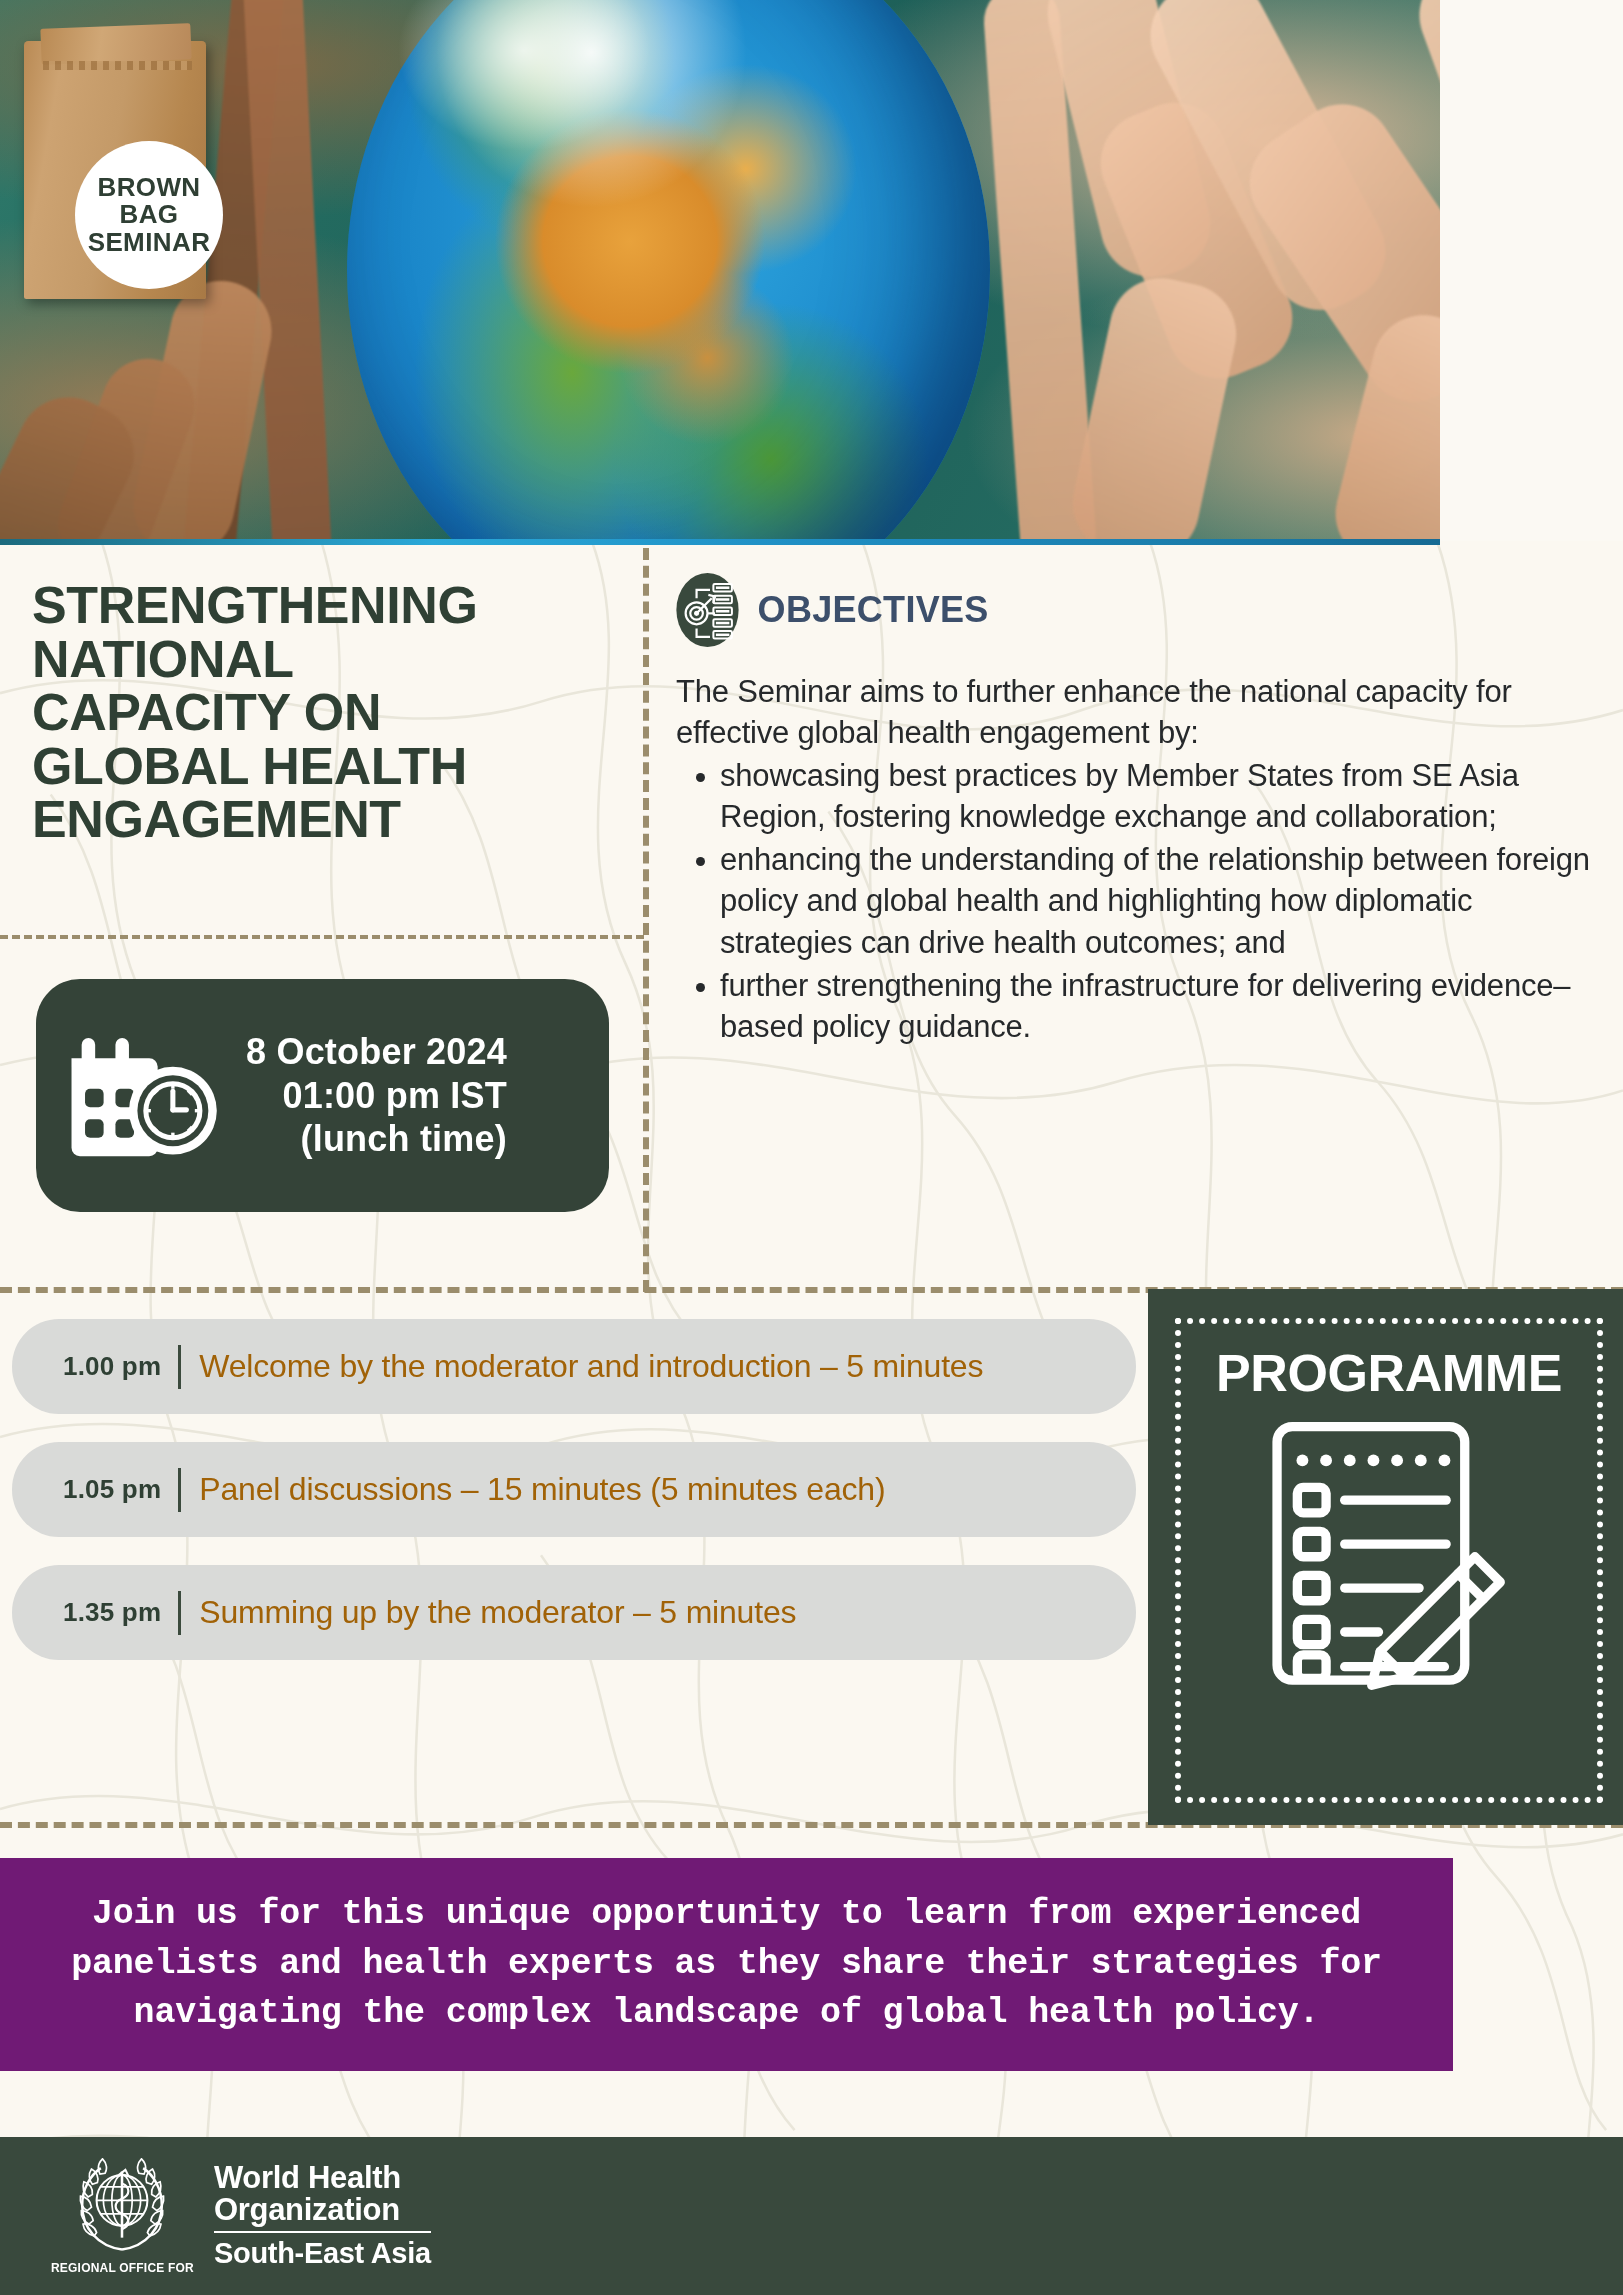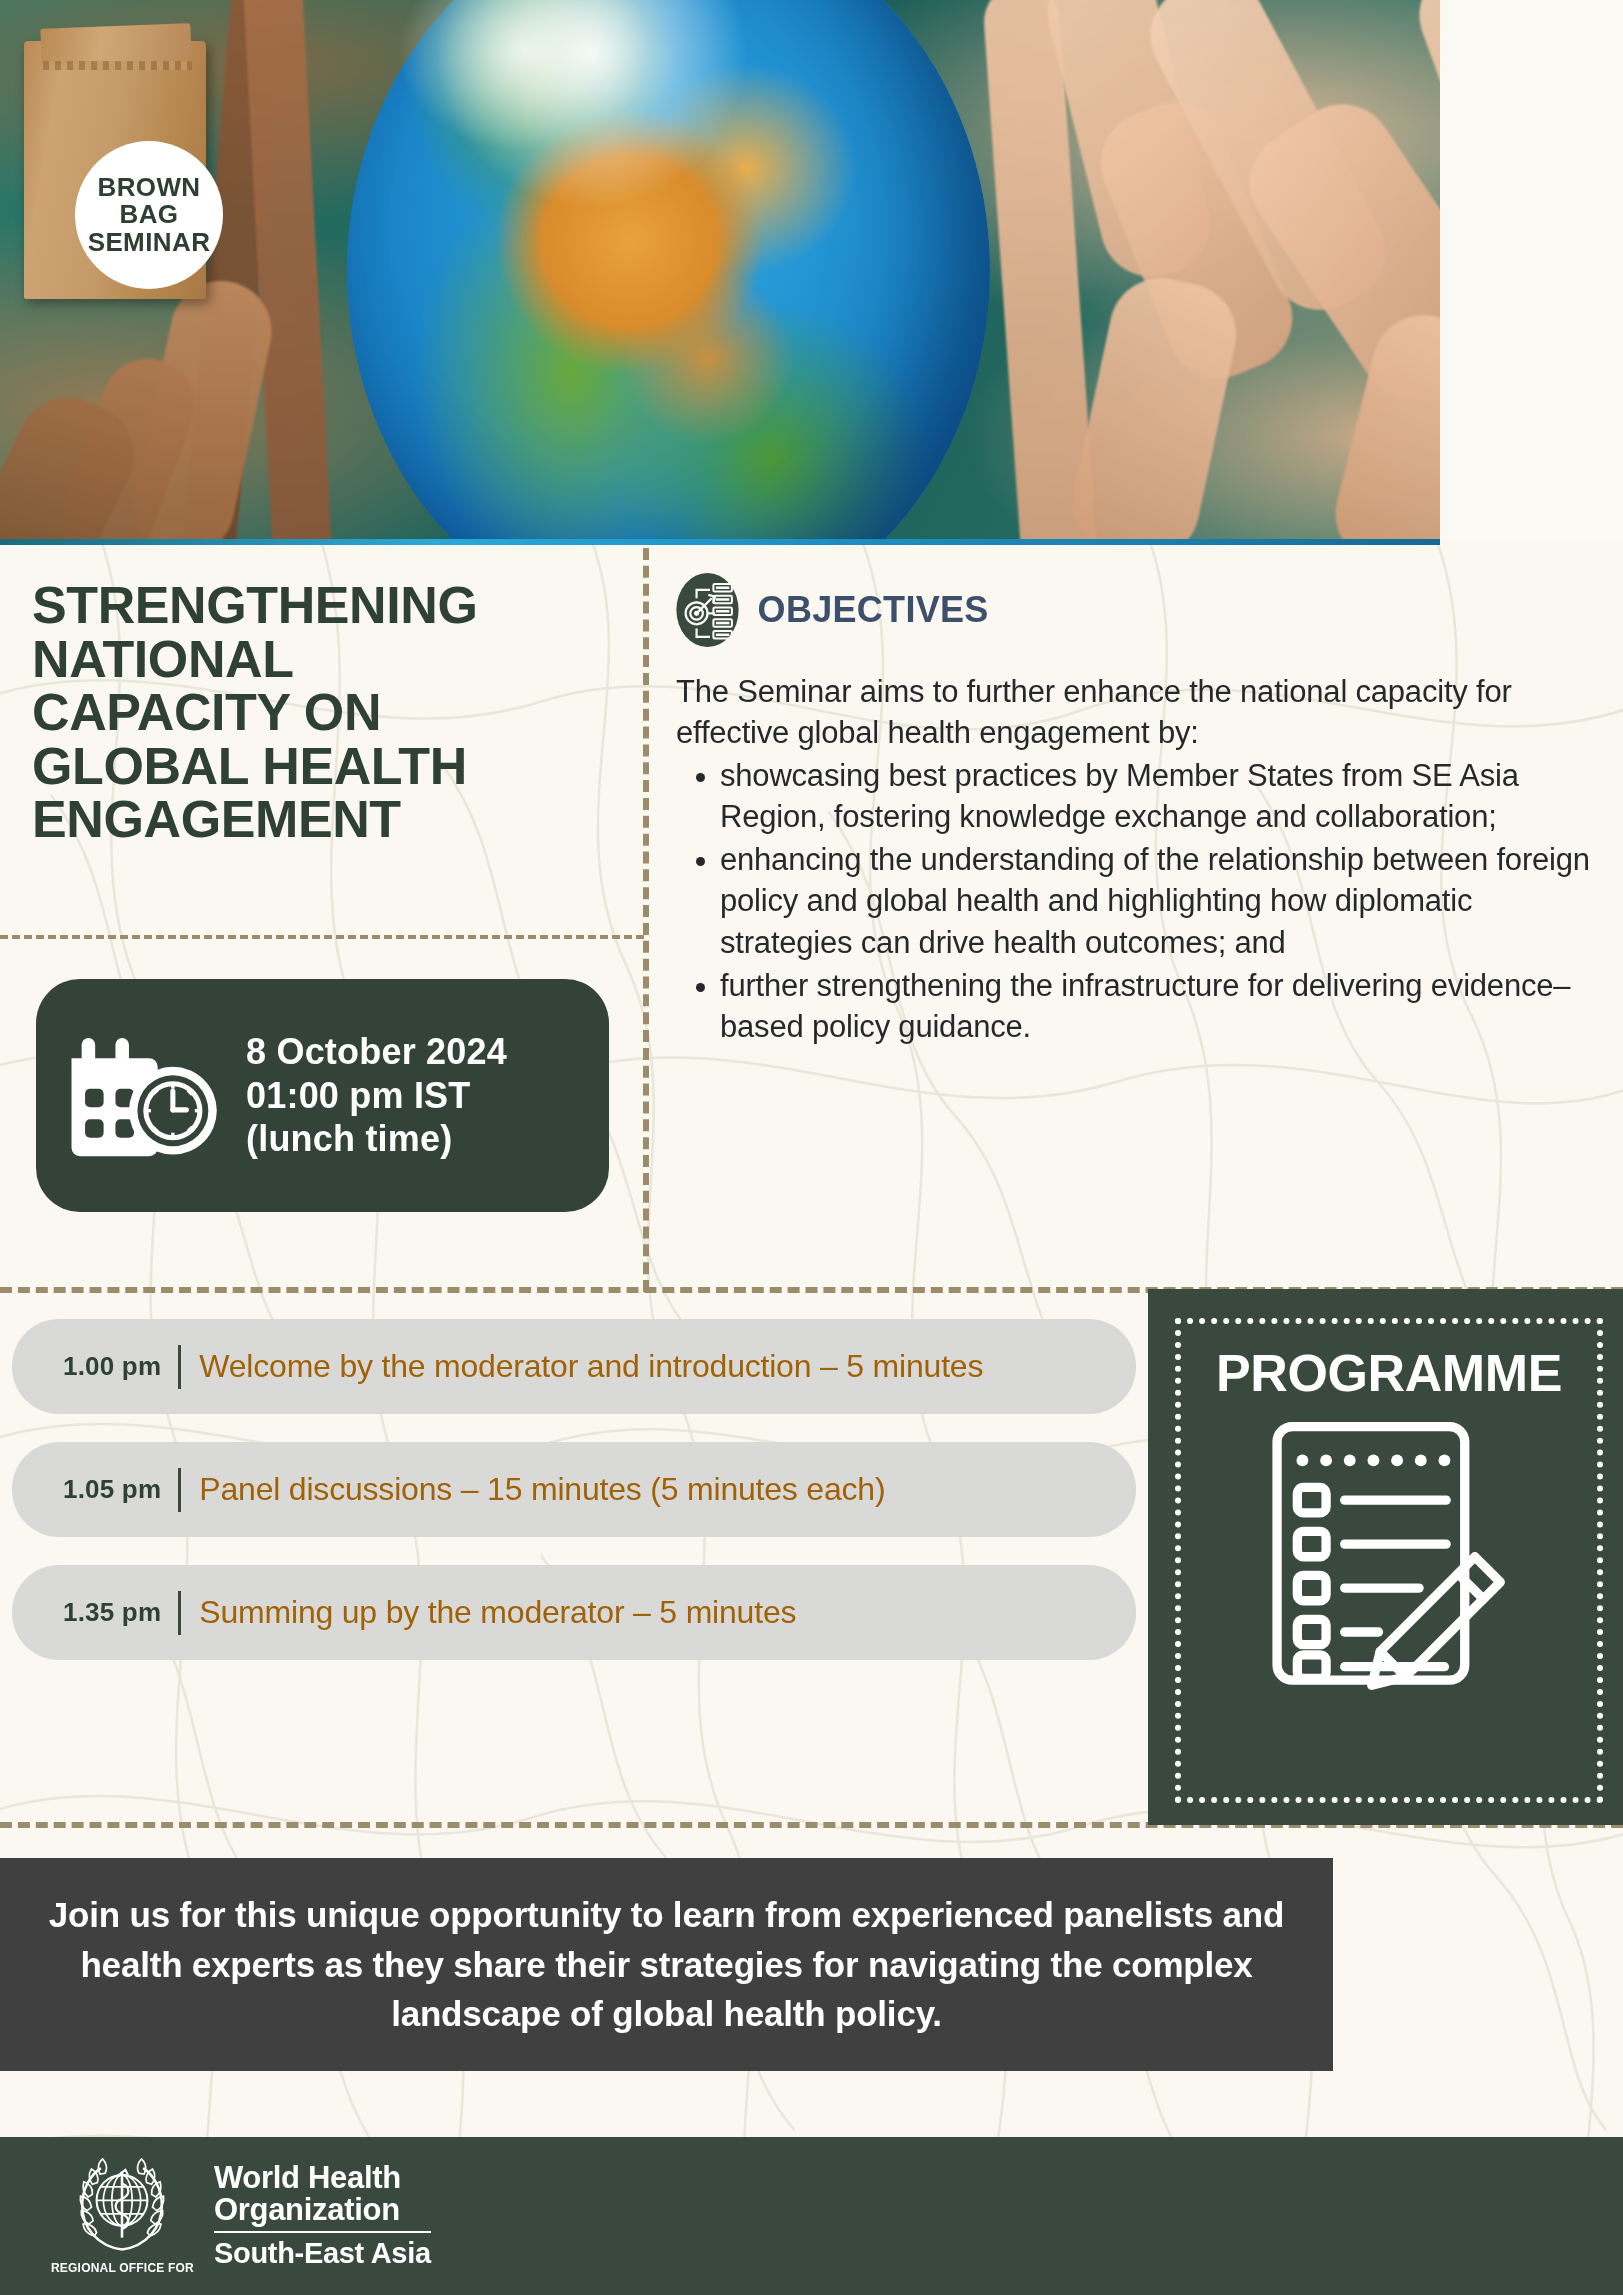--- a/index.html
+++ b/index.html
@@ -121,20 +121,21 @@
 
   
   .datebox{
     position:absolute; left:36px; top:979px;
     width:573px; height:233px;
     background:#344338;
     border-radius:44px;
     display:flex; align-items:center; gap:24px;
     padding:0 32px;
     z-index:10;
+    text-align:right;
   }
   .datebox .cal-icon{flex:0 0 auto;width:154px;height:125px;}
   .datebox .dt-text{
     color:#ffffff; font-size:36px; font-weight:bold; line-height:1.22;
     letter-spacing:0.2px;
   }
 
   
   .obj{
     position:absolute; left:676px; top:573px; width:922px; z-index:10;
@@ -183,23 +184,23 @@
     display:flex; flex-direction:column; align-items:center;
   }
   .prog-title{
     color:#ffffff; font-size:52px; font-weight:bold; letter-spacing:-0.4px;
     margin-top:18.6px;
   }
   .prog-icon{margin-top:10px;width:279px;height:296px;}
 
   
   .cta{
-    position:absolute; left:0; top:1858px; width:1333px; height:213px;
-    background:#404040; z-index:10;
-    display:flex; align-items:center; justify-content:center;
+    position:absolute; left:0; top:1858px; width:1453px; height:213px;
+    background:#701a75; z-index:10;
+    display:flex; align-items:center; justify-content:center;font-family:Liberation Mono, monospace;
   }
   .cta p{
     margin:0; color:#ffffff; text-align:center;
     font-size:35px; font-weight:bold; line-height:1.42; letter-spacing:-0.2px;
     max-width:1353px;
   }
 
   
   .footer{
     position:absolute; left:0; top:2137px; width:1623px; height:158px;

